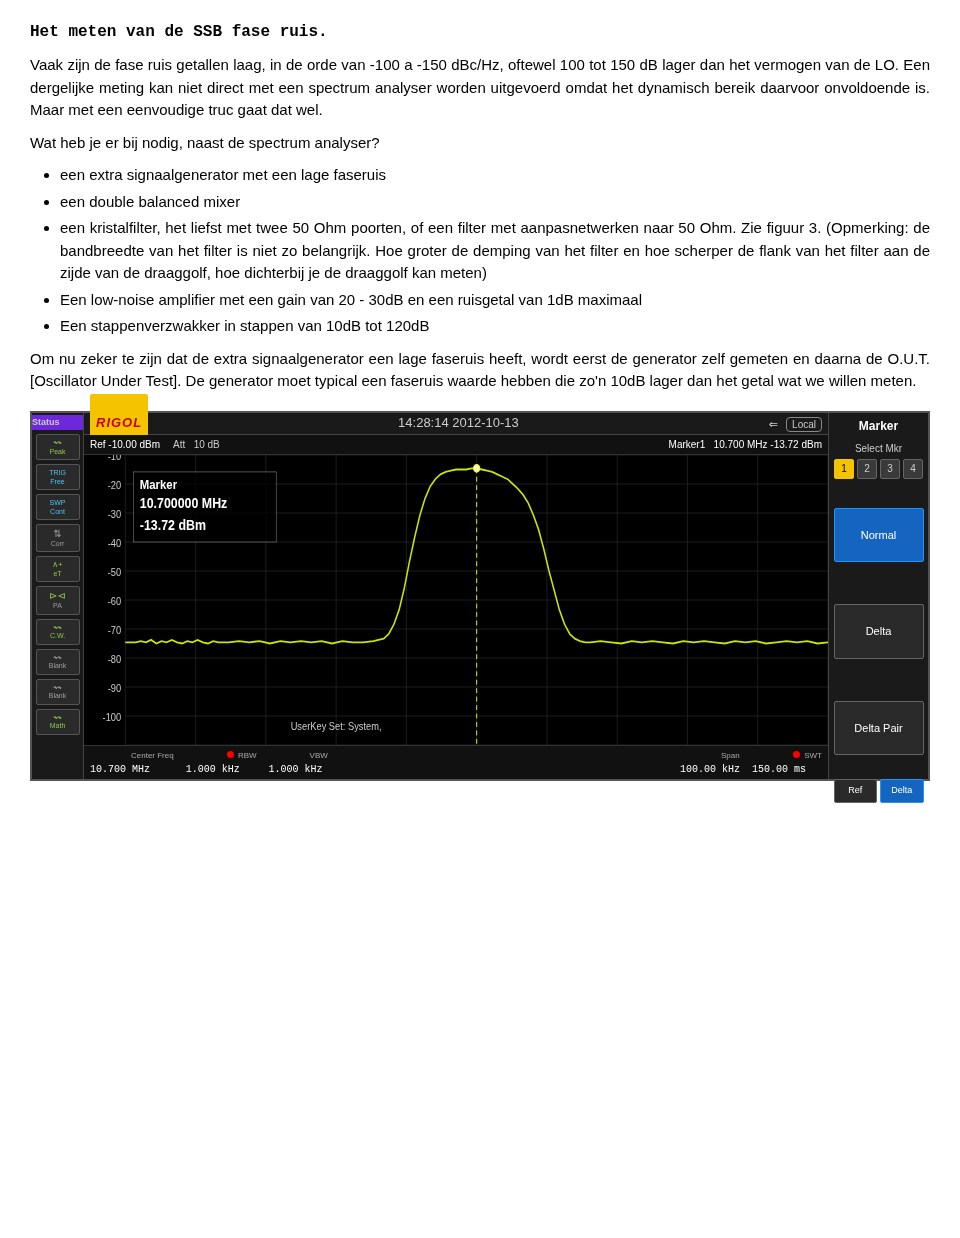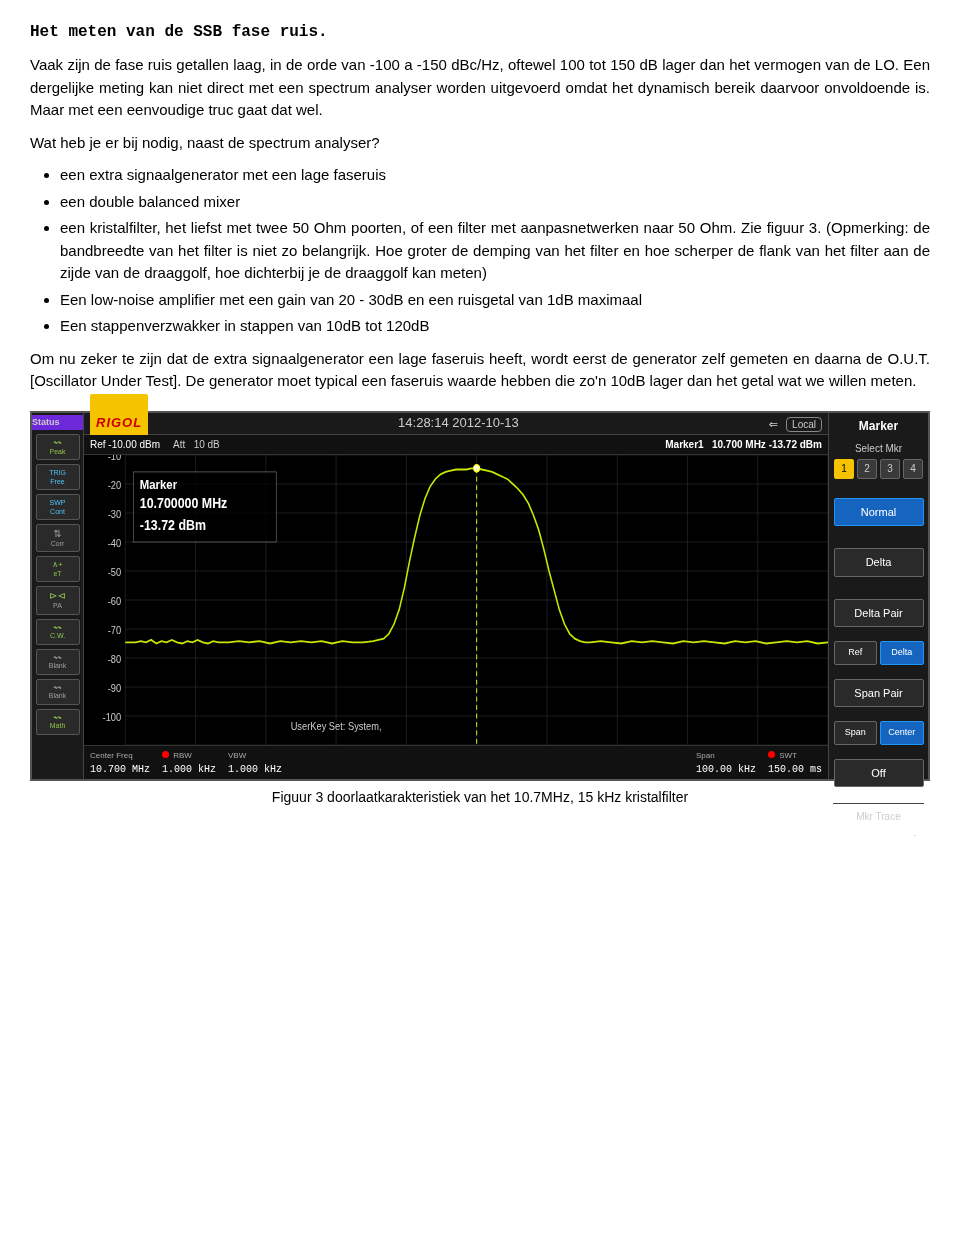--- a/index.html
+++ b/index.html
@@ -145,21 +145,21 @@
       align-items: center;
       background: #111;
       padding: 1px 6px;
       border-bottom: 1px solid #333;
       height: 20px;
       font-size: 10px;
       color: #ccc;
       gap: 13px;
     }
     .infobar-ref { color: #fff; }
-    .infobar-marker { margin-left: auto; color: #fff; font-weight: bold; }
+    .infobar-marker { margin-left: auto; color: #fff; }
 
     
     .analyzer-grid-wrap {
       flex: 1;
       position: relative;
       background: #000;
       overflow: hidden;
     }
 
     .grid-svg {
@@ -187,20 +187,21 @@
       align-items: center;
     }
     .bb-item {
       display: flex;
       flex-direction: column;
       align-items: flex-start;
     }
     .bb-label {
       color: #aaa;
       font-size: 8px;
+      margin-left: 41px;
     }
     .bb-value {
       color: #fff;
       font-size: 10px;
       font-family: Liberation Mono, monospace;
     }
     .bb-dot-red {
       display: inline-block;
       width: 7px; height: 7px;
       background: #f00;
@@ -248,22 +249,22 @@
       border-radius: 2px;
       cursor: pointer;
     }
     .mkr-btn.active {
       background: #f5c300;
       color: #000;
       border-color: #f5c300;
     }
     .right-btn {
       width: 90px;
-      margin: 11px auto;
-      padding: 5px 4px;
+      margin: 21px auto;
+      padding: 18px 4px;
       background: #2a2a2a;
       border: 1px solid #666;
       color: #fff;
       font-size: 11px;
       text-align: center;
       border-radius: 2px;
       cursor: pointer;
     }
     .right-btn.active-blue {
       background: #1565c0;
@@ -533,14 +534,13 @@
       <div class="right-section-label">Mkr Trace</div>
       <div class="right-auto-row">
         <span class="right-auto-label">Auto</span>
         <span class="right-auto-arrow">▶</span>
       </div>
       <div class="right-fraction">1/2</div>
     </div>
 
   </div>
 
-  <div class="figure-caption">Figuur 3 doorlaatkarakteristiek van het 10.7MHz, 15 kHz kristalfilter</div>
 </div>
 
 </body></html>

